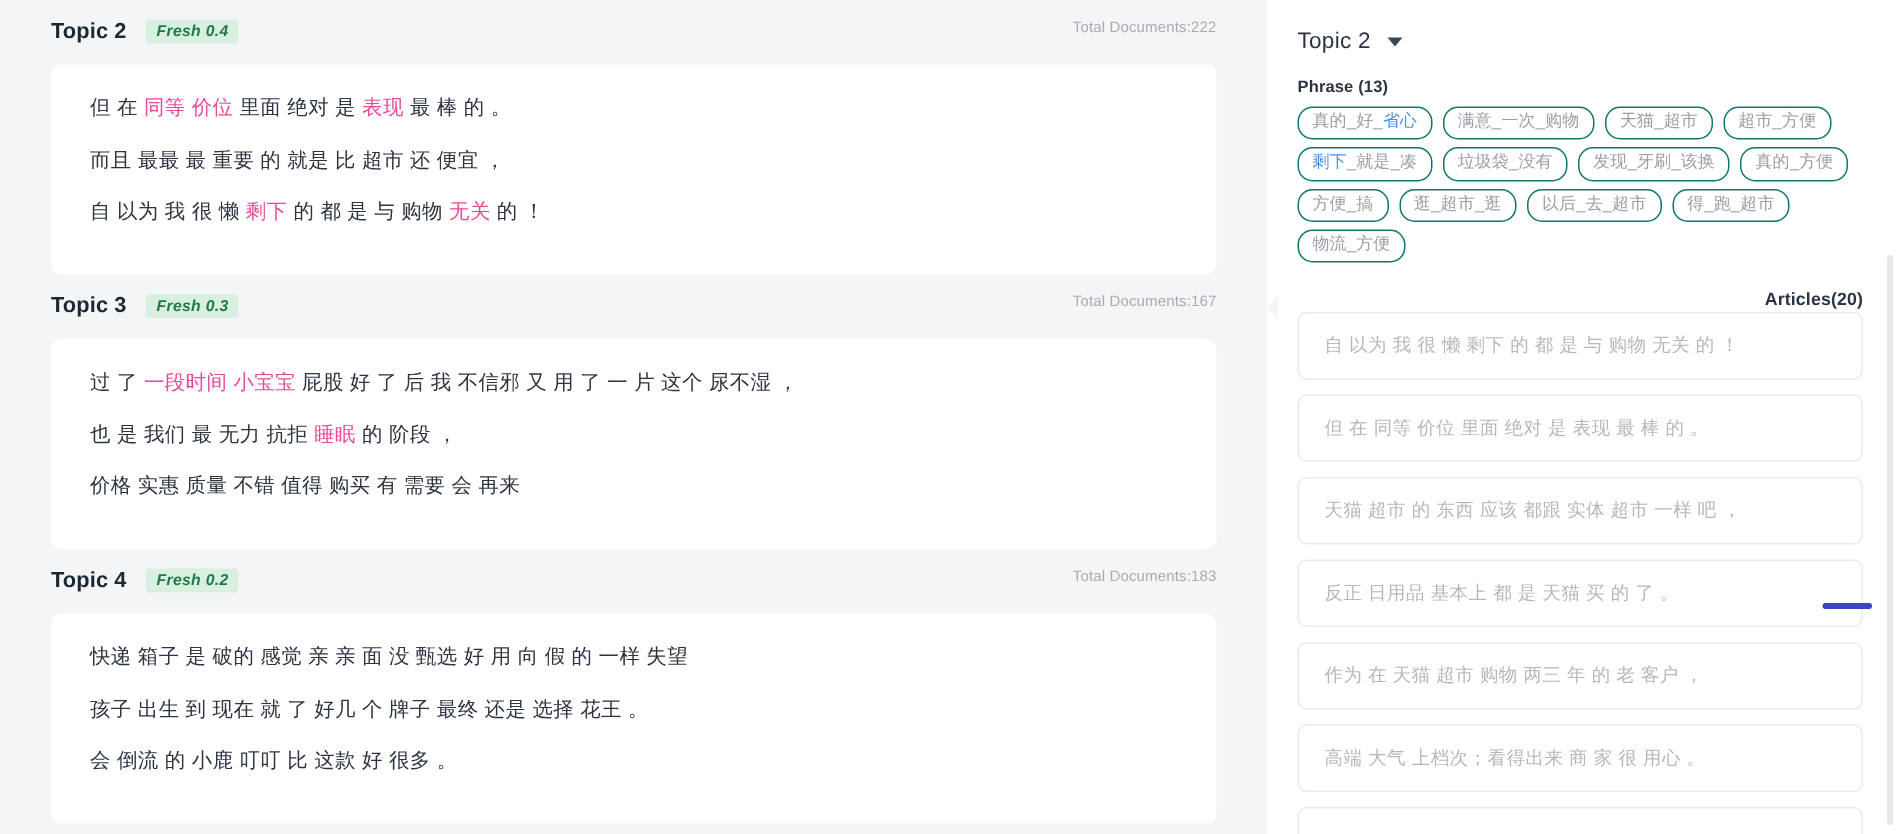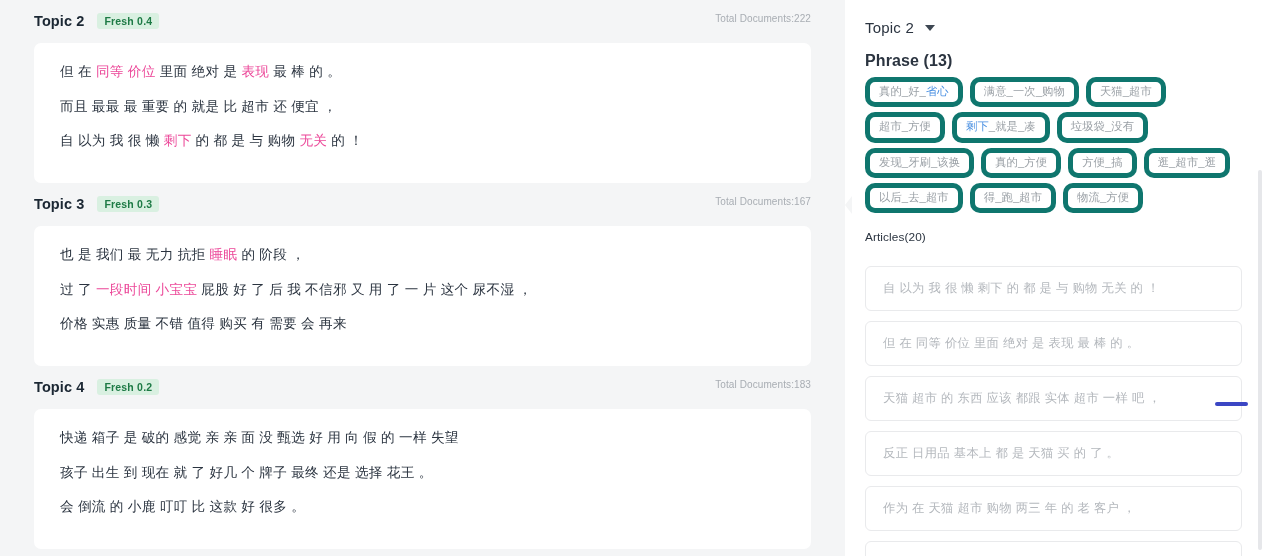--- a/index.html
+++ b/index.html
@@ -46,20 +46,21 @@
   .fresh-badge {
     margin-left: 13px;
     background: #d9f0e1;
     color: #1d7a45;
     font-size: 10.5px;
     font-weight: bold;
     border-radius: 3px;
     padding: 3px 7px 3px 7px;
     line-height: 1;
     letter-spacing: 0.2px;
+    font-style: italic;
   }
   .total-docs {
     position: absolute;
     right: 0;
     top: 13px;
     font-size: 10px;
     color: #a8adb3;
     letter-spacing: 0.1px;
   }
   .topic-card {
@@ -105,54 +106,55 @@
   }
   .caret-down {
     margin-left: 11px;
     width: 0; height: 0;
     border-left: 5.5px solid transparent;
     border-right: 5.5px solid transparent;
     border-top: 6.5px solid #3d4752;
     margin-top: 2px;
   }
   .section-label {
-    font-size: 16px;
+    font-size: 11px;
     font-weight: bold;
     color: #2b3440;
     margin-top: 6px;
     margin-bottom: 7px;
     letter-spacing: 0.1px;
   }
   .phrase-wrap {
     display: flex;
     flex-wrap: wrap;
     gap: 5px 7px;
     max-width: 380px;
   }
   .phrase-chip {
-    border: 5px solid #0f766e;
+    border: 1px solid #0f766e;
     border-radius: 10px;
     background: #ffffff;
     font-size: 11.3px;
     color: #9aa0a6;
     padding: 2px 9px 3px 9px;
     line-height: 1.35;
     white-space: nowrap;
     cursor: pointer;
     letter-spacing: 0.1px;
   }
   .phrase-chip .hl { color: #4a90e2; }
 
   .articles-label {
     font-size: 11.8px;
-    font-weight: normal;
+    font-weight: bold;
     color: #2b3440;
     margin-top: 17px;
-    margin-bottom: 22px;
-    letter-spacing: 0.1px;
+    margin-bottom: 2px;
+    letter-spacing: 0.1px;
+    text-align: right;
   }
   .article-list {
     position: relative;
   }
   .article-card {
     border: 1px solid #e9eaec;
     border-radius: 6px;
     height: 45px;
     display: flex;
     align-items: center;
@@ -223,22 +225,22 @@
             <div class="doc-line"><span>自 以为 我 很 懒 </span><span class="hl">剩下</span><span> 的 都 是 与 购物 </span><span class="hl">无关</span><span> 的 ！</span></div>
           </div>
         </div>
         <div class="topic-block">
           <div class="topic-head">
             <span class="topic-title">Topic 3</span>
             <span class="fresh-badge">Fresh 0.3</span>
             <span class="total-docs">Total Documents:167</span>
           </div>
           <div class="topic-card">
+            <div class="doc-line"><span>过 了 </span><span class="hl">一段时间 小宝宝</span><span> 屁股 好 了 后 我 不信邪 又 用 了 一 片 这个 尿不湿 ，</span></div>
             <div class="doc-line"><span>也 是 我们 最 无力 抗拒 </span><span class="hl">睡眠</span><span> 的 阶段 ，</span></div>
-            <div class="doc-line"><span>过 了 </span><span class="hl">一段时间 小宝宝</span><span> 屁股 好 了 后 我 不信邪 又 用 了 一 片 这个 尿不湿 ，</span></div>
             <div class="doc-line"><span>价格 实惠 质量 不错 值得 购买 有 需要 会 再来</span></div>
           </div>
         </div>
         <div class="topic-block">
           <div class="topic-head">
             <span class="topic-title">Topic 4</span>
             <span class="fresh-badge">Fresh 0.2</span>
             <span class="total-docs">Total Documents:183</span>
           </div>
           <div class="topic-card">

